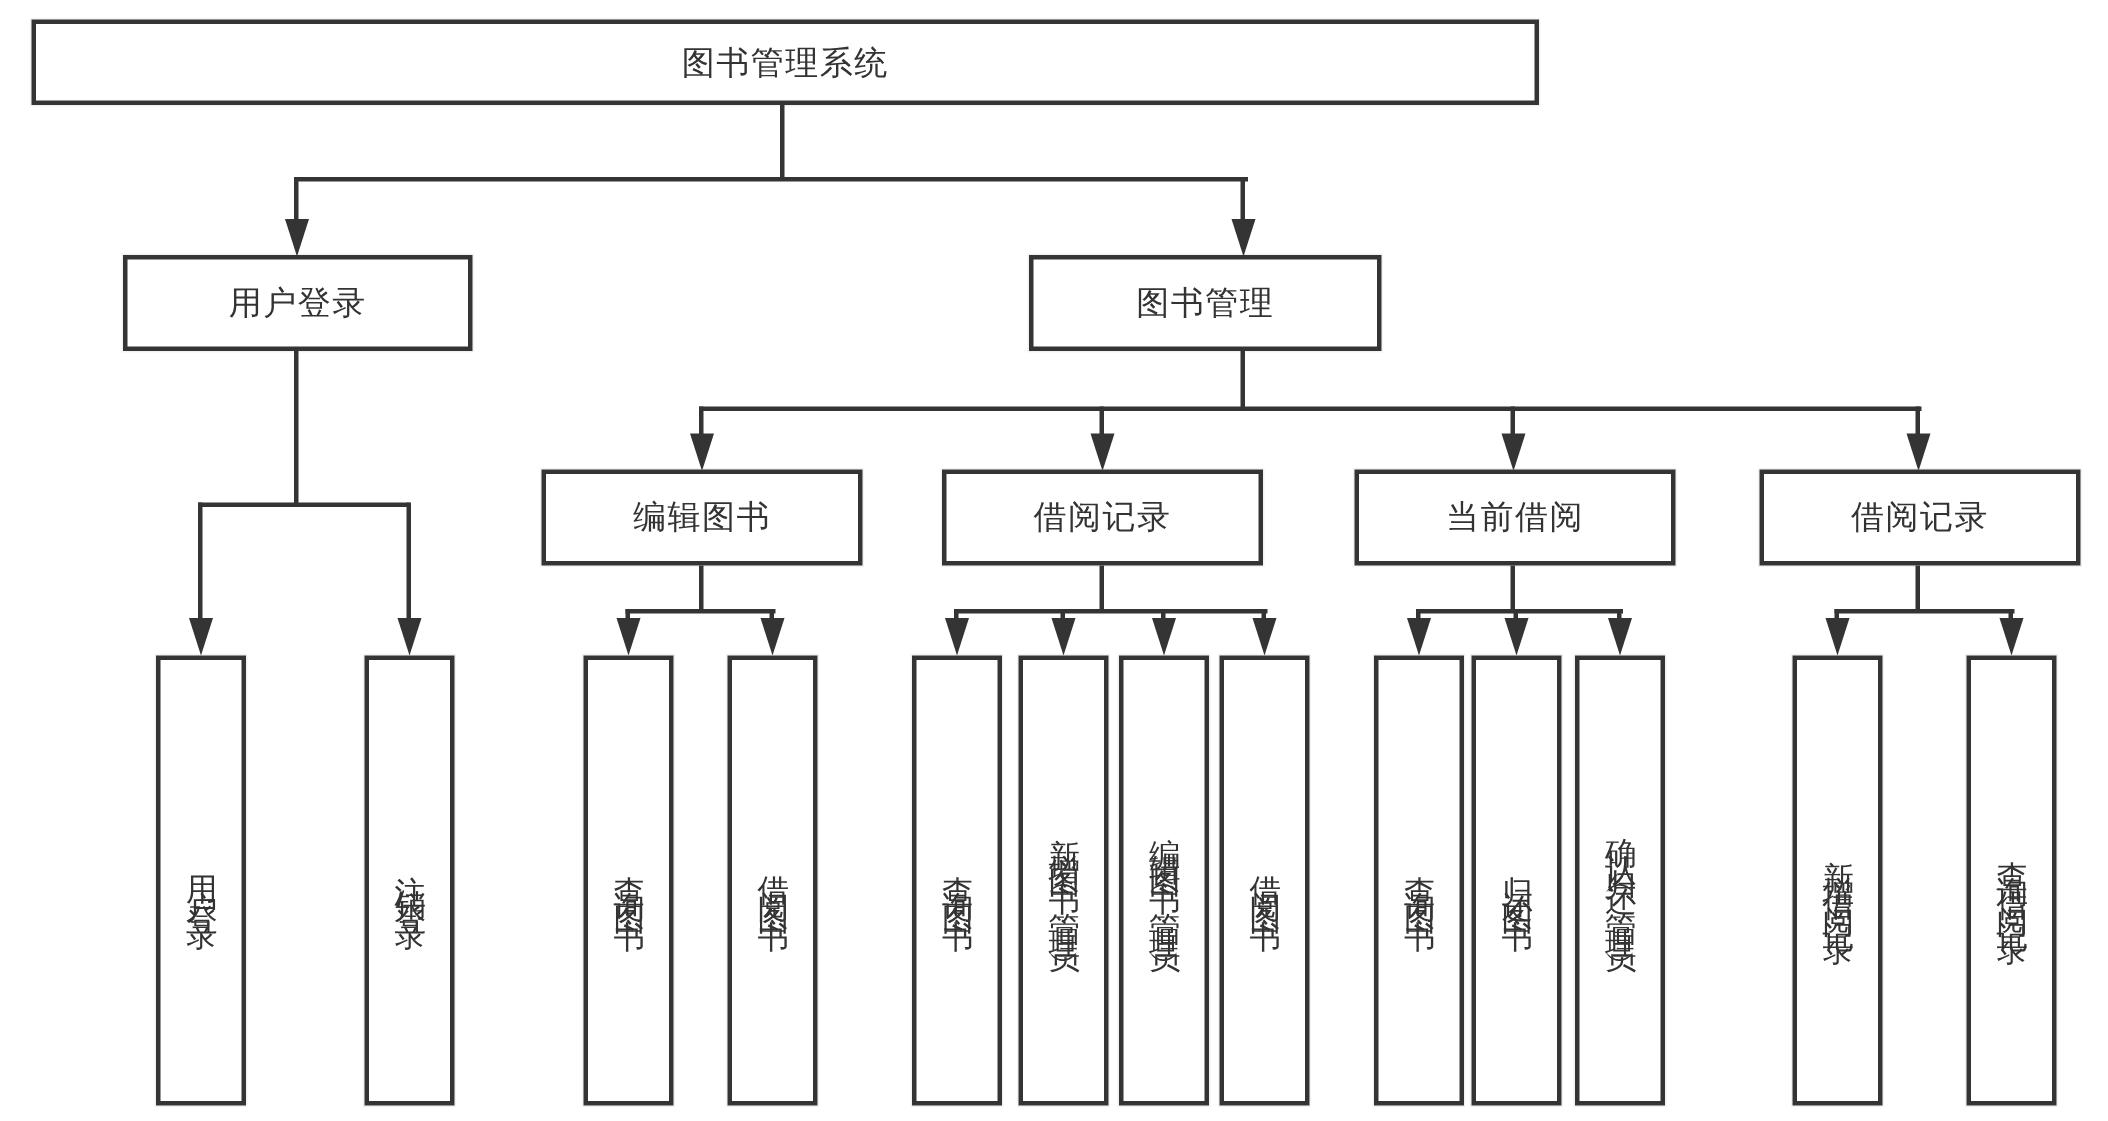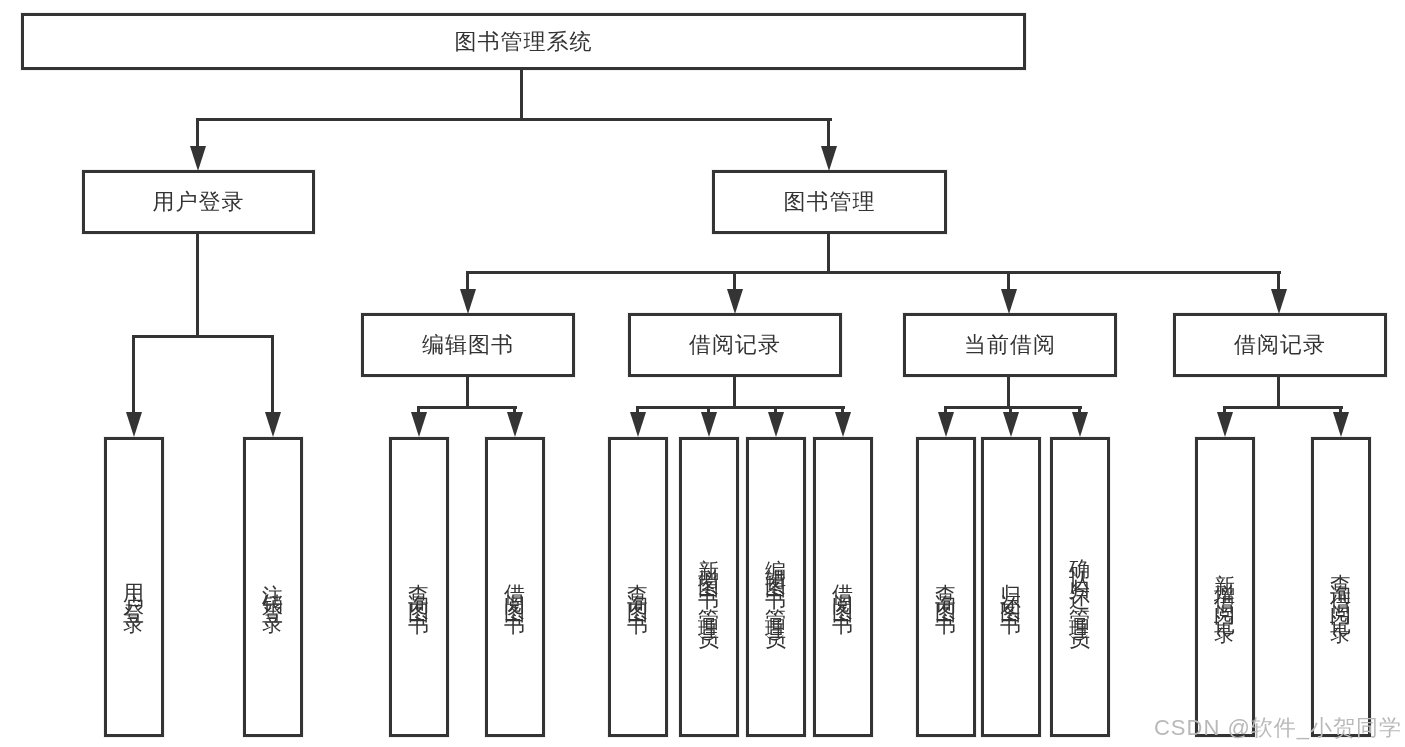--- a/index.html
+++ b/index.html
@@ -81,21 +81,21 @@
   <div class="vline" style="left:520px; top:70px; height:50px;"></div>
   <div class="hline" style="left:196px; top:118px; width:636px;"></div>
   <div class="vline" style="left:196px; top:118px; height:30px;"></div>
   <div class="arrow" style="left:190px; top:146px;"></div>
   <div class="vline" style="left:827px; top:118px; height:30px;"></div>
   <div class="arrow" style="left:821px; top:146px;"></div>
 
   <div class="box" style="left:82px; top:170px; width:233px; height:64px;">
     <span class="hlabel">用户登录</span>
   </div>
-  <div class="box" style="left:712px; top:170px; width:235px; height:64px;">
+  <div class="box" style="left:686px; top:170px; width:235px; height:64px;">
     <span class="hlabel">图书管理</span>
   </div>
 
   <div class="vline" style="left:196px; top:234px; height:103px;"></div>
   <div class="hline" style="left:132px; top:335px; width:141px;"></div>
   <div class="vline" style="left:132px; top:335px; height:80px;"></div>
   <div class="arrow" style="left:126px; top:412px;"></div>
   <div class="vline" style="left:271px; top:335px; height:80px;"></div>
   <div class="arrow" style="left:265px; top:412px;"></div>
 
@@ -194,15 +194,14 @@
     <span class="vlabel">确认归还（管理员）</span>
   </div>
 
   <div class="box" style="left:1195px; top:437px; width:60px; height:300px;">
     <span class="vlabel">新增借阅记录</span>
   </div>
   <div class="box" style="left:1311px; top:437px; width:60px; height:300px;">
     <span class="vlabel">查询借阅记录</span>
   </div>
 
-  <div class="watermark">CSDN @软件_小贺同学</div>
 
 </div>
 
 </body></html>

